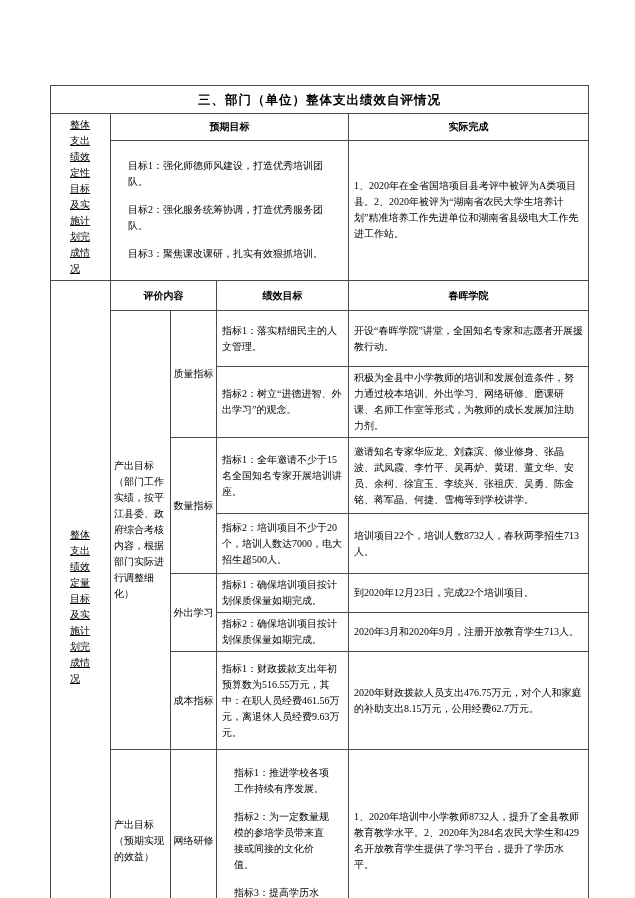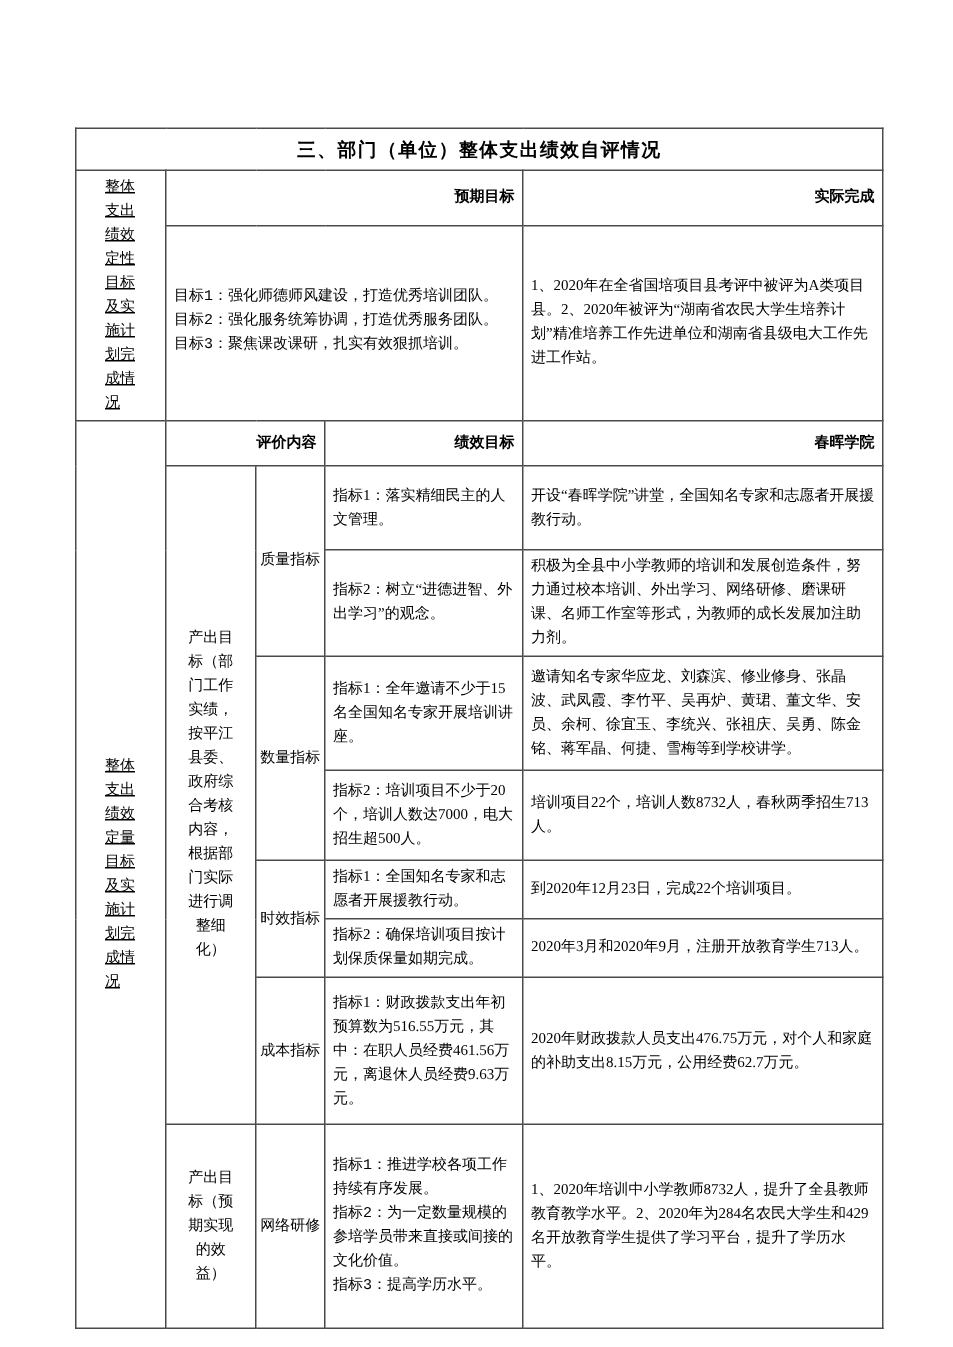--- a/index.html
+++ b/index.html
@@ -33,39 +33,38 @@
     word-break: break-all;
     overflow: hidden;
   }
   .title-cell {
     text-align: center;
     font-weight: bold;
     font-size: 12.5px;
     letter-spacing: 1px;
   }
   .hdr {
-    text-align: right;
+    text-align: center;
     font-weight: bold;
   }
   .side-label {
     text-align: left;
     padding: 3px 19px;
     text-decoration: underline;
   }
   .center-label {
-    text-align: center;
-    padding: 3px 14px;
+    padding: 3px 3px;
     margin-left: 48px;
   }
   .cat {
     text-align: center;
     padding: 3px 2px;
   }
   .content { text-align: left; }
-  .content div { margin: 0; font-family: Liberation Mono, monospace; }
+  .content div { margin: 12px; }
 </style>
 </head>
 <body>
 
 <div class="page">
   <table class="perf">
     <colgroup>
       <col style="width:60px">
       <col style="width:60px">
       <col style="width:46px">
@@ -117,22 +116,22 @@
       <td class="content">指标1：全年邀请不少于15名全国知名专家开展培训讲座。</td>
       <td class="content">邀请知名专家华应龙、刘森滨、修业修身、张晶波、武凤霞、李竹平、吴再炉、黄珺、董文华、安员、余柯、徐宜玉、李统兴、张祖庆、吴勇、陈金铭、蒋军晶、何捷、雪梅等到学校讲学。</td>
     </tr>
 
     <tr style="height:60px">
       <td class="content">指标2：培训项目不少于20个，培训人数达7000，电大招生超500人。</td>
       <td class="content">培训项目22个，培训人数8732人，春秋两季招生713人。</td>
     </tr>
 
     <tr style="height:38px">
-      <td rowspan="2" class="cat">时效指标</td>
-      <td class="content">指标1：全国知名专家和志愿者开展援教行动。</td>
+      <td rowspan="2" class="cat">外出学习</td>
+      <td class="content">指标1：确保培训项目按计划保质保量如期完成。</td>
       <td class="content">到2020年12月23日，完成22个培训项目。</td>
     </tr>
 
     <tr style="height:36px">
       <td class="content">指标2：确保培训项目按计划保质保量如期完成。</td>
       <td class="content">2020年3月和2020年9月，注册开放教育学生713人。</td>
     </tr>
 
     <tr style="height:98px">
       <td class="cat">成本指标</td>

